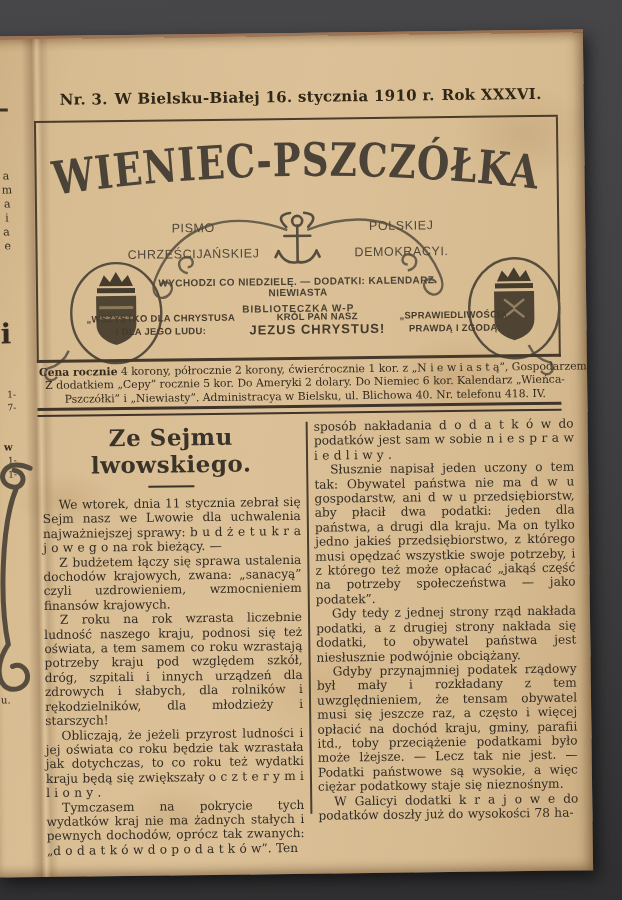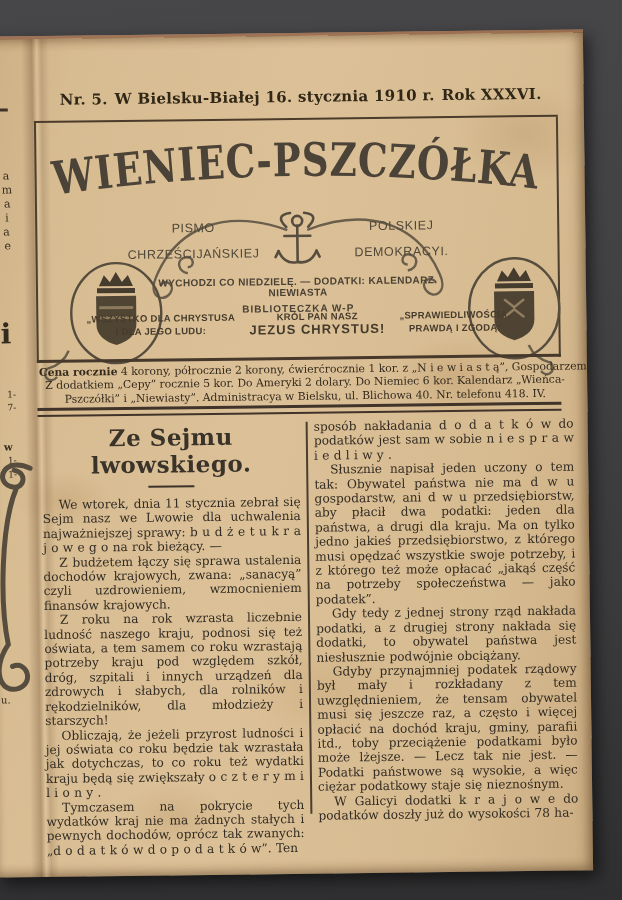--- a/index.html
+++ b/index.html
@@ -102,21 +102,21 @@
         <path class="ink" stroke-width="5" stroke-linecap="round" d="M40 14 C14 2 4 26 20 32 C34 37 38 18 24 16
              M26 34 C10 70 8 150 16 190
              M16 190 C-2 216 8 240 26 234 C42 228 34 206 20 212"></path>
       </svg>
       <div class="frag" style="left:6px;top:655px;font-size:10px;">u.</div>
     </div>
 
     <div class="inner">
 
       <div class="head">
-        <span>Nr. 5.</span>
+        <span>Nr. 3.</span>
         <span>W Bielsku-Białej 16. stycznia 1910 r.</span>
         <span>Rok XXXVI.</span>
       </div>
       <div class="rule-top"></div>
 
       <div class="mast-box">
 
         <svg class="mast-title" viewBox="0 0 500 82">
           <path id="arc" d="M8 66 Q250 34 492 66" fill="none"></path>
           <text font-family="DejaVu Serif, serif" font-weight="bold" font-size="46" fill="#4b4337" letter-spacing="1">

